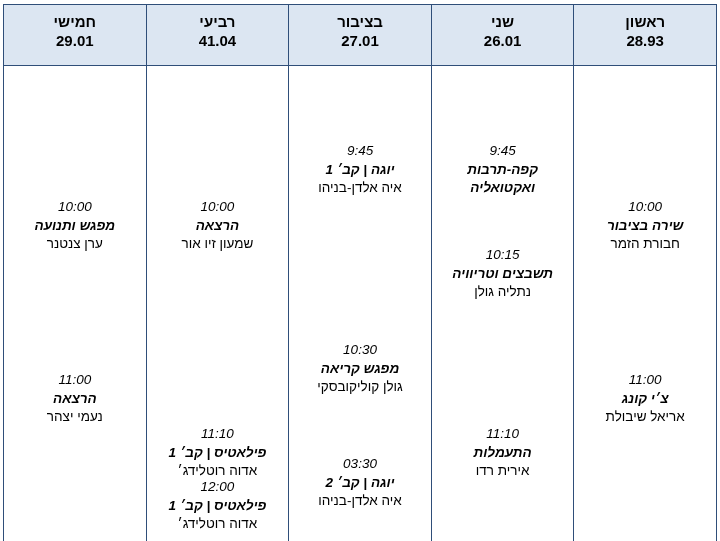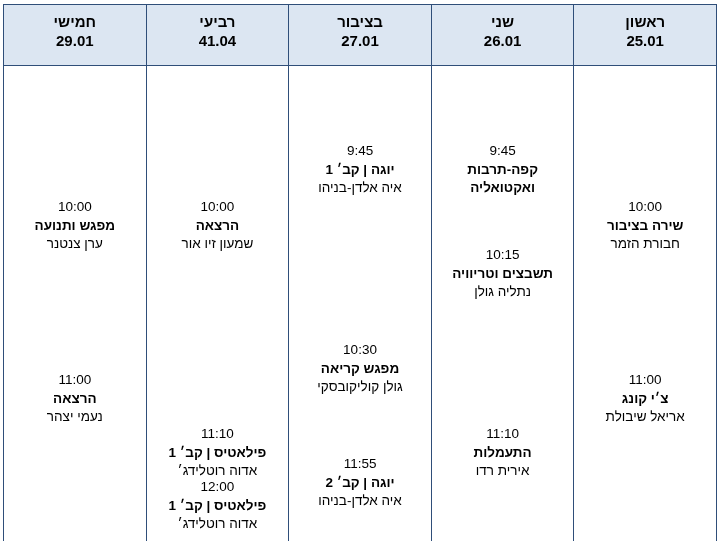--- a/index.html
+++ b/index.html
@@ -63,41 +63,43 @@
     position: absolute;
     left: 0;
     right: 0;
     text-align: center;
     font-size: 13.5px;
     line-height: 1.38;
   }
   .event .time {
     display: block;
     font-weight: normal;
+    font-style: italic;
   }
   .event .title {
     display: block;
     font-weight: bold;
+    font-style: italic;
   }
   .event .person {
     display: block;
     font-weight: normal;
     text-align: center;
   }
 </style>
 </head>
 <body>
 
 <div class="schedule-wrap">
   <table class="schedule">
     <thead>
       <tr>
         <th>
           <span class="day-name">ראשון</span>
-          <span class="day-date">25.01</span>
+          <span class="day-date">28.93</span>
         </th>
         <th>
           <span class="day-name">שני</span>
           <span class="day-date">26.01</span>
         </th>
         <th>
           <span class="day-name">בציבור</span>
           <span class="day-date">27.01</span>
         </th>
         <th>
@@ -151,21 +153,21 @@
               <span class="time">9:45</span>
               <span class="title">יוגה | קב׳ 1</span>
               <span class="person">איה אלדן-בניהו</span>
             </div>
             <div class="event" style="top:267px">
               <span class="time">10:30</span>
               <span class="title">מפגש קריאה</span>
               <span class="person">גולן קוליקובסקי</span>
             </div>
             <div class="event" style="top:381px">
-              <span class="time">11:55</span>
+              <span class="time">03:30</span>
               <span class="title">יוגה | קב׳ 2</span>
               <span class="person">איה אלדן-בניהו</span>
             </div>
           </div>
         </td>
         <td>
           <div class="col-inner">
             <div class="event" style="top:124px">
               <span class="time">10:00</span>
               <span class="title">הרצאה</span>

